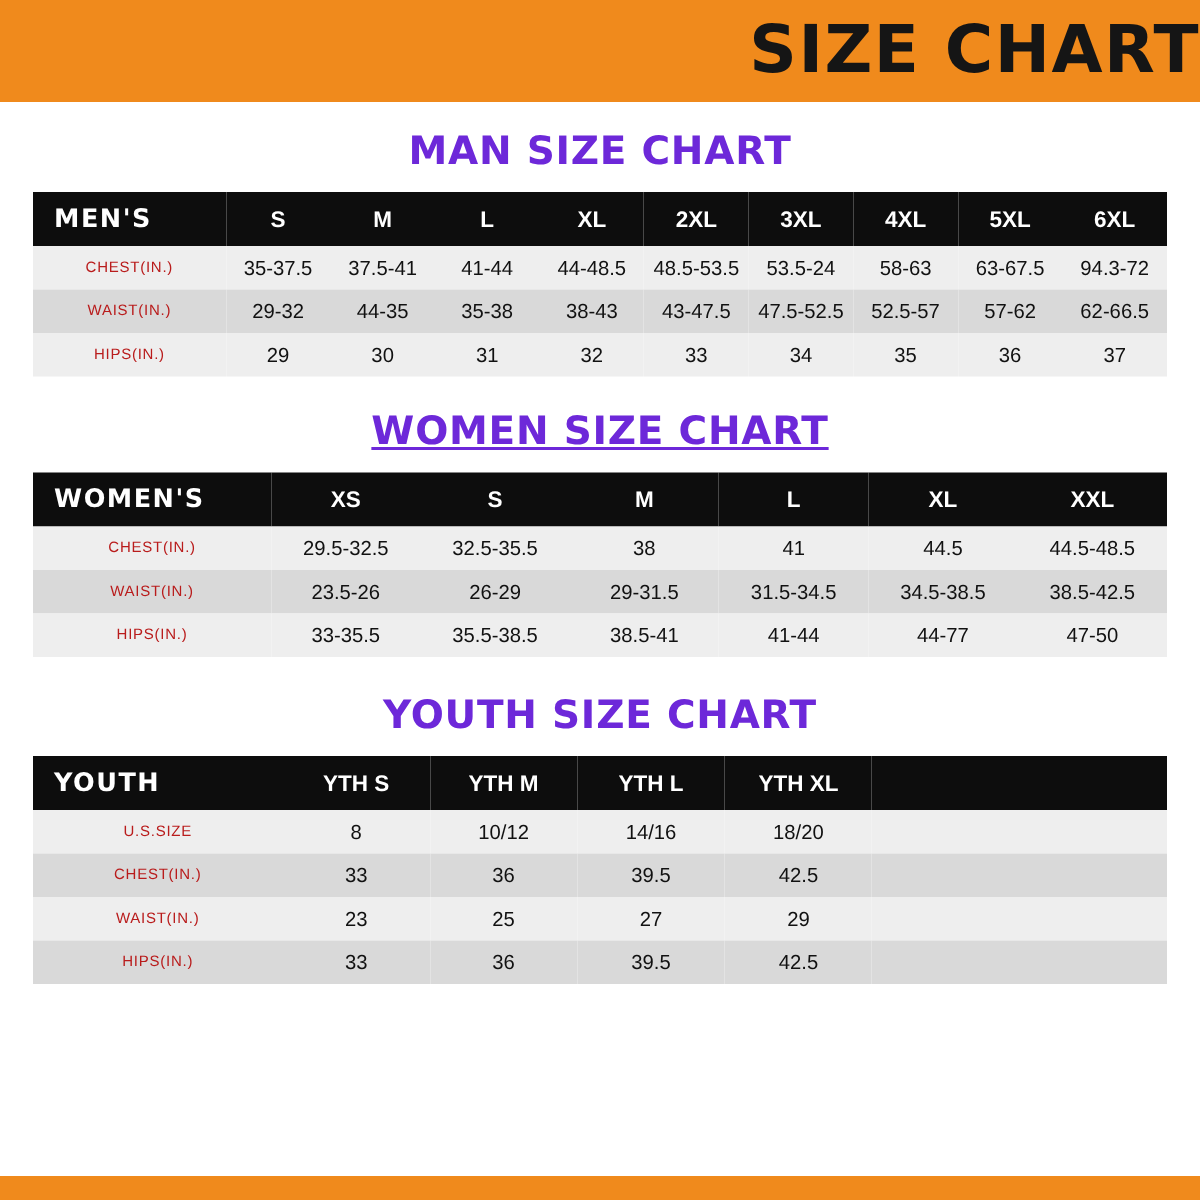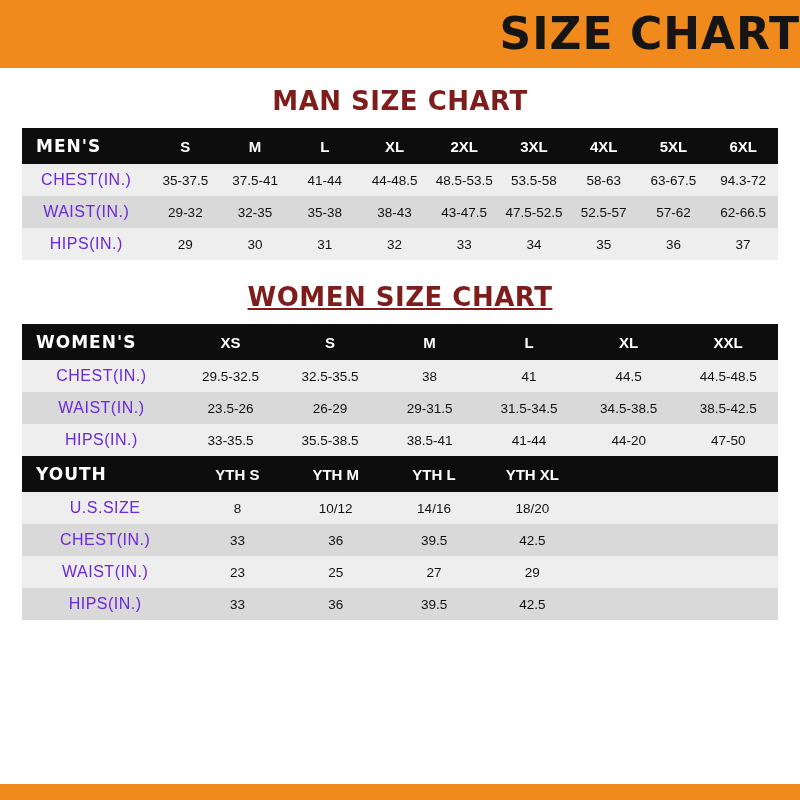--- a/index.html
+++ b/index.html
@@ -41,21 +41,21 @@
   }
   .content {
     padding: 0 22px;
     box-sizing: border-box;
   }
   .section-title {
     text-align: center;
     font-family: "DejaVu Sans", sans-serif;
     font-weight: bold;
     font-size: 26px;
-    color: #7f1d1d;
+    color: #6d28d9;
     letter-spacing: 0.5px;
   }
   .sec-title-man { margin: 18px 0 12px; }
   .sec-title-women { margin: 22px 0 12px; text-decoration: underline; }
   .sec-title-youth { margin: 24px 0 12px; }
 
   table.size-table {
     width: 100%;
     border-collapse: collapse;
     table-layout: fixed;
@@ -82,23 +82,23 @@
     padding-left: 14px;
     font-size: 17px;
     letter-spacing: 1px;
     font-family: "DejaVu Sans", sans-serif;
   }
   table.size-table tbody td {
     padding: 7px 2px;
     font-size: 13.5px;
   }
   table.size-table tbody td.rowhead {
-    font-size: 16px;
+    font-size: 10px;
     letter-spacing: 0.5px;
-    color: #6d28d9;
+    color: #b91c1c;
     text-align: center;
   }
   
   table.size-table tbody tr:nth-child(odd) { background: #eeeeee; }
   table.size-table tbody tr:nth-child(even) { background: #d9d9d9; }
 
   
   .men-table col.c0 { width: 17%; }
   .women-table col.c0 { width: 21%; }
   .youth-table col.c0 { width: 22%; }
@@ -161,29 +161,29 @@
         </tr>
       </thead>
       <tbody>
         <tr>
           <td class="rowhead">CHEST(IN.)</td>
           <td>35-37.5</td>
           <td>37.5-41</td>
           <td>41-44</td>
           <td>44-48.5</td>
           <td>48.5-53.5</td>
-          <td>53.5-58</td>
+          <td>53.5-24</td>
           <td>58-63</td>
           <td>63-67.5</td>
           <td>94.3-72</td>
         </tr>
         <tr>
           <td class="rowhead">WAIST(IN.)</td>
           <td>29-32</td>
-          <td>32-35</td>
+          <td>44-35</td>
           <td>35-38</td>
           <td>38-43</td>
           <td>43-47.5</td>
           <td>47.5-52.5</td>
           <td>52.5-57</td>
           <td>57-62</td>
           <td>62-66.5</td>
         </tr>
         <tr>
           <td class="rowhead">HIPS(IN.)</td>
@@ -240,26 +240,27 @@
           <td>31.5-34.5</td>
           <td>34.5-38.5</td>
           <td>38.5-42.5</td>
         </tr>
         <tr>
           <td class="rowhead">HIPS(IN.)</td>
           <td>33-35.5</td>
           <td>35.5-38.5</td>
           <td>38.5-41</td>
           <td>41-44</td>
-          <td>44-20</td>
+          <td>44-77</td>
           <td>47-50</td>
         </tr>
       </tbody>
     </table>
 
+    <div class="section-title sec-title-youth">YOUTH SIZE CHART</div>
     <table class="size-table youth-table">
       <colgroup>
         <col class="c0">
           <col>
           <col>
           <col>
           <col>
           <col>
           <col>
       </colgroup>

